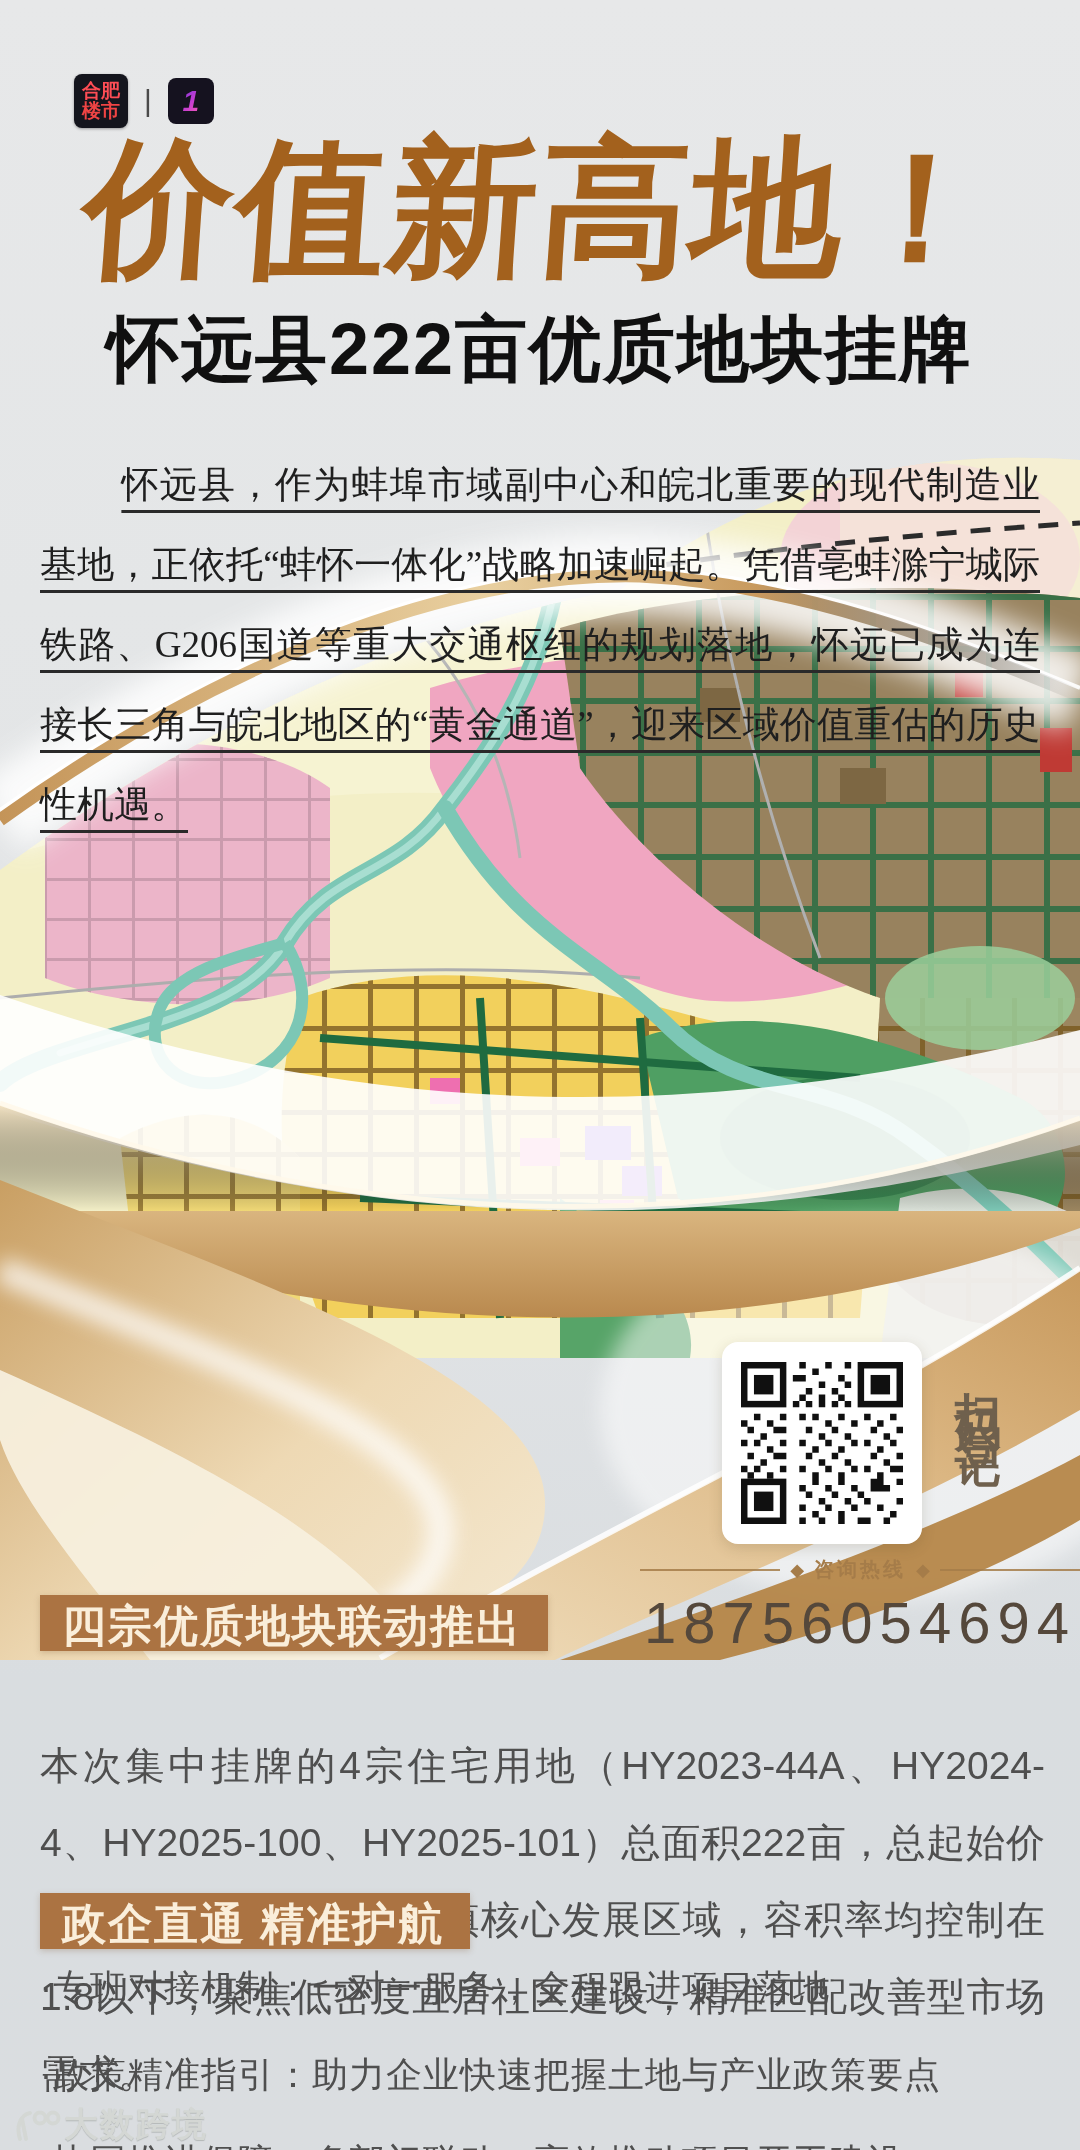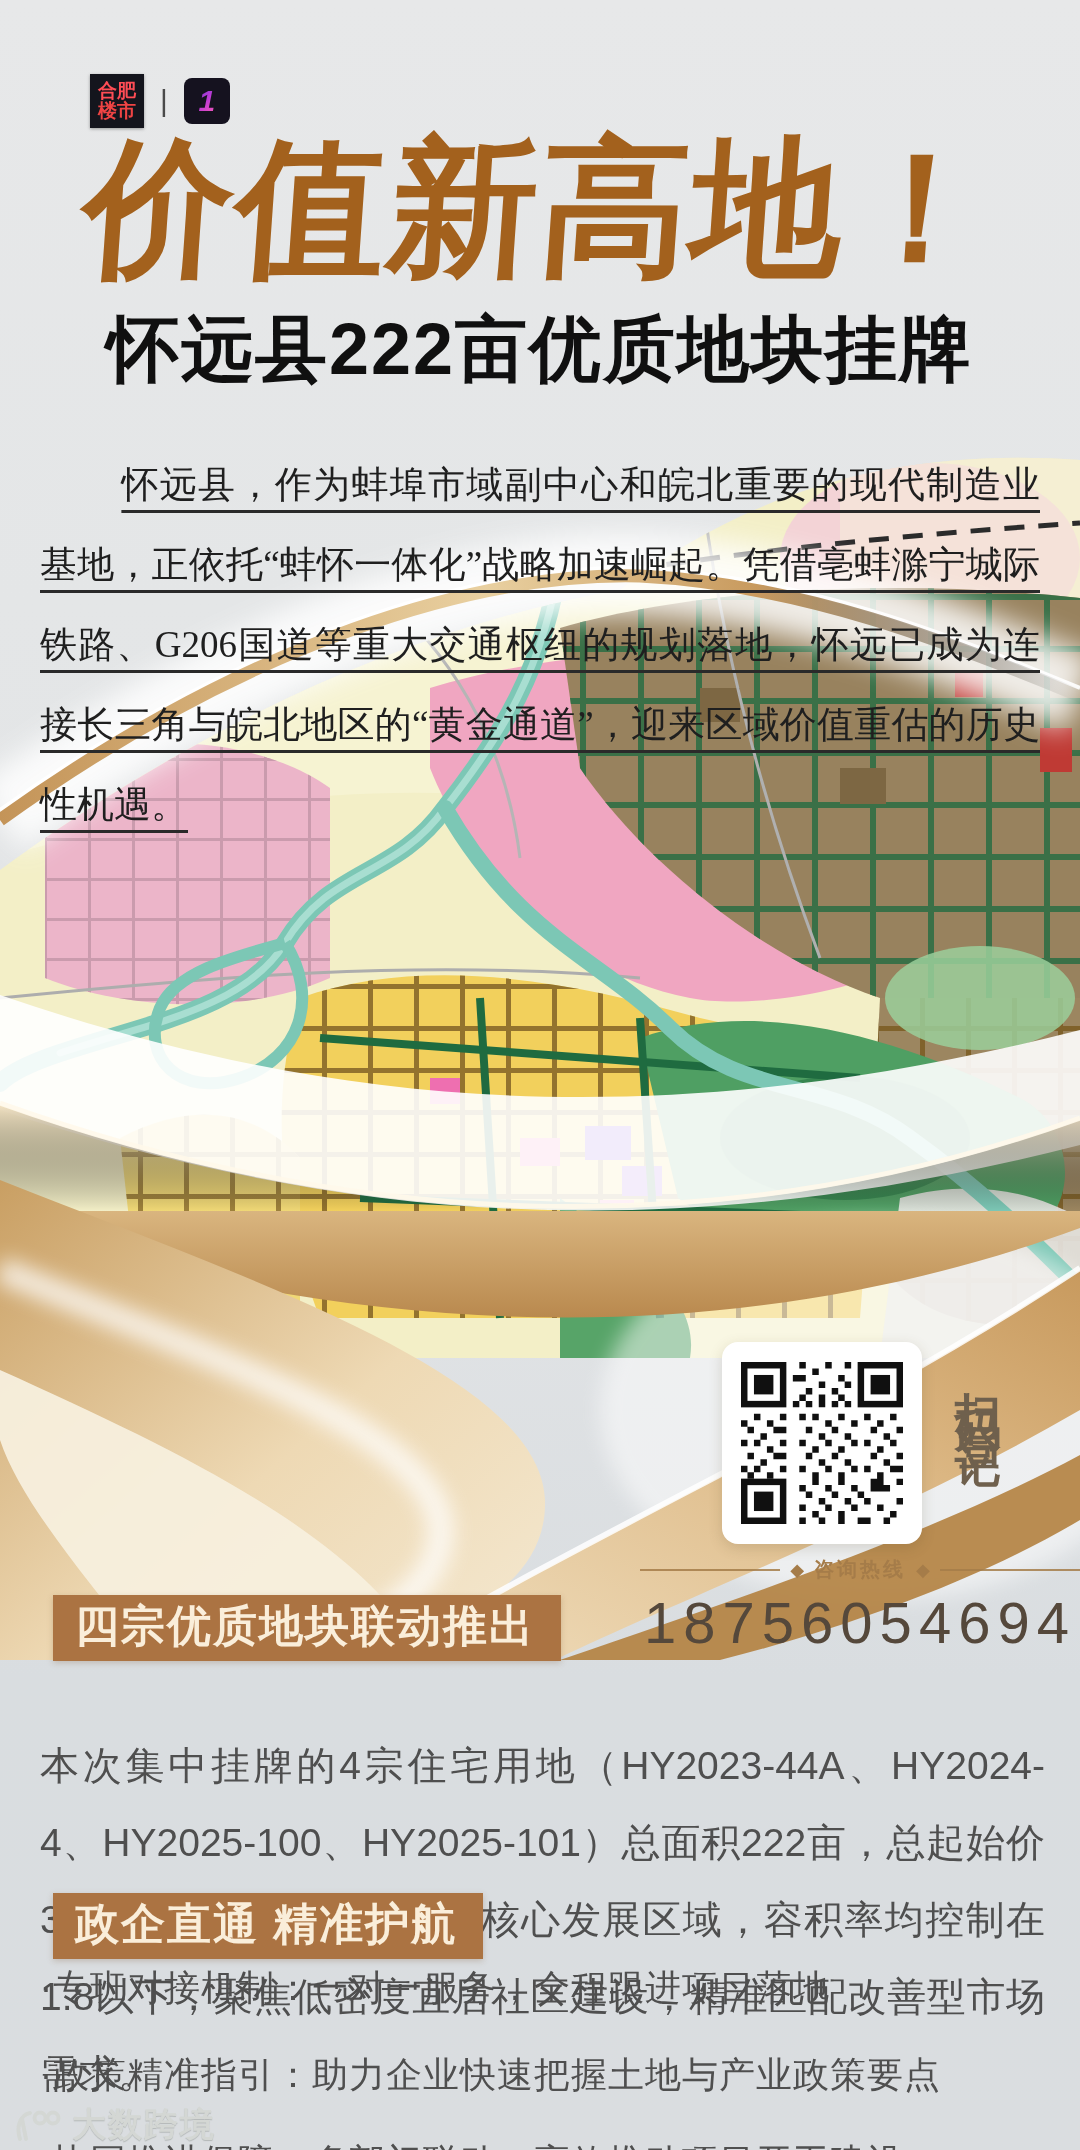--- a/index.html
+++ b/index.html
@@ -3,21 +3,21 @@
 <meta charset="utf-8">
 <style>
   html,body{margin:0;padding:0;background:#9aa0a6;}
   .poster{
     position:relative;width:1080px;height:2150px;margin:0 auto;overflow:hidden;
     background:linear-gradient(180deg,#e7e8e9 0%,#e4e6e7 28%,#e2e4e6 55%,#d9dde0 78%,#dadde0 100%);
     font-family:"Liberation Sans","DejaVu Sans",sans-serif;
   }
   
   .header{position:absolute;left:74px;top:74px;display:flex;align-items:center;gap:14px;z-index:6;}
-  .badge{width:54px;height:54px;border-radius:0;background:#14151d;display:flex;flex-direction:column;align-items:center;justify-content:center;line-height:1.05;box-shadow:0 1px 3px rgba(0,0,0,.35);margin-left:16px;}
+  .badge{width:54px;height:54px;border-radius:8px;background:#14151d;display:flex;flex-direction:column;align-items:center;justify-content:center;line-height:1.05;box-shadow:0 1px 3px rgba(0,0,0,.35);}
   .badge .b1{color:#ff4d55;font-size:19px;font-weight:800;}
   .badge .b2{color:#ef4444;font-size:19px;font-weight:800;}
   .hname{font-size:36px;font-weight:800;color:#202020;letter-spacing:1px;}
   .hsep{font-size:30px;color:#4a4a4a;font-weight:400;margin:0 2px;}
   .hlogo{width:46px;height:46px;border-radius:8px;background:#15121f;display:flex;align-items:center;justify-content:center;}
   .hlogo span{font-size:30px;font-weight:900;font-style:italic;background:linear-gradient(135deg,#6d3bd8,#c13bd4,#ff5fb0);-webkit-background-clip:text;background-clip:text;color:transparent;}
   
   .title{position:absolute;left:0;top:110px;width:100%;text-align:center;z-index:6;
     font-size:150px;font-weight:900;color:var(--c-title-brown,#a3611d);letter-spacing:2px;transform:skewX(-4deg);}
   .subtitle{position:absolute;left:0;top:302px;width:100%;text-align:center;z-index:6;
@@ -40,29 +40,29 @@
   
   .hotline{position:absolute;left:640px;top:1556px;width:440px;z-index:5;text-align:center;}
   .hotline .row{display:flex;align-items:center;justify-content:center;gap:10px;color:var(--c-hotline-gold,#a57c49);}
   .hotline .line{flex:1;height:2px;background:var(--c-hotline-gold,#a57c49);opacity:.85;}
   .hotline .dia{font-size:18px;}
   .hotline .lbl{font-size:20px;font-weight:700;letter-spacing:3px;}
   .phone{margin-top:6px;font-size:58px;font-weight:500;color:var(--c-phone-brown,#55483b);letter-spacing:7px;}
   
   .sec-box{position:absolute;left:40px;z-index:5;background:var(--c-section-box-brown,#ab7342);
     color:var(--c-section-box-text,#faeeda);font-weight:800;font-size:44px;line-height:62px;height:56px;
-    padding:0 26px 10px 22px;letter-spacing:2px;box-shadow:0 2px 6px rgba(120,80,40,.25);margin-left:13px;}
+    padding:0 26px 0 22px;letter-spacing:2px;box-shadow:0 2px 6px rgba(120,80,40,.25);}
   .sec1-box{top:1595px;}
   .sec2-box{top:1893px;}
   .sec-body{position:absolute;left:40px;top:1688px;width:1005px;z-index:5;
     font-size:39px;line-height:77px;color:var(--c-body-text,#4f4f4f);font-weight:500;text-align:justify;}
   .bullets{position:absolute;left:40px;top:1962px;width:1010px;z-index:5;list-style:none;margin:0;padding:0;}
   .bullets li{font-size:36px;line-height:52px;color:var(--c-body-text,#4f4f4f);font-weight:500;margin-bottom:35px;letter-spacing:1px;}
   
-  .watermark{position:absolute;left:12px;top:2102px;z-index:6;display:flex;align-items:center;gap:8px;opacity:.85;}
+  .watermark{position:absolute;left:12px;top:2102px;z-index:6;display:flex;align-items:center;gap:0;opacity:.85;}
   .watermark .wm-text{font-size:34px;font-weight:700;color:#d3d7d3;text-shadow:0 1px 1px rgba(120,125,120,.45);letter-spacing:2px;}
 </style>
 </head>
 <body>
 
 <div class="poster">
 
   <svg class="map-art" viewBox="0 0 1080 920" aria-hidden="true">
     <defs>
       <clipPath id="mapClip">

